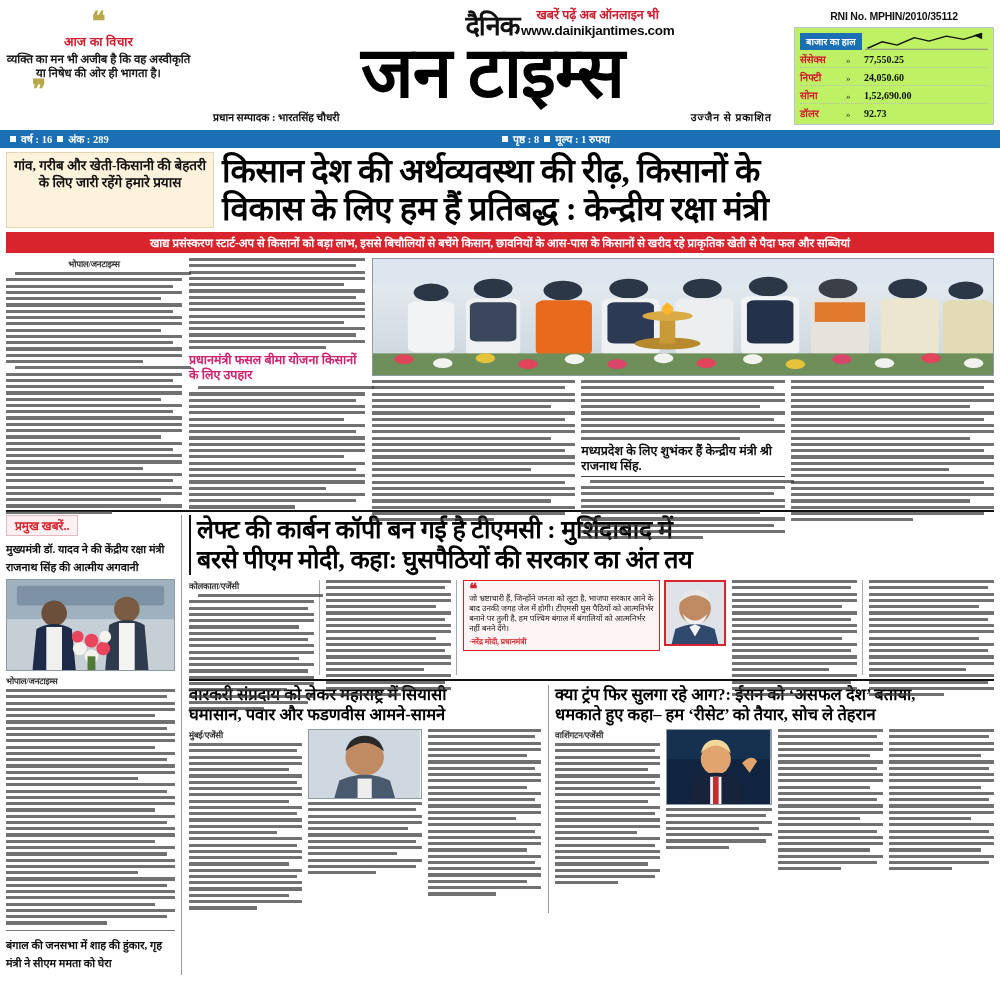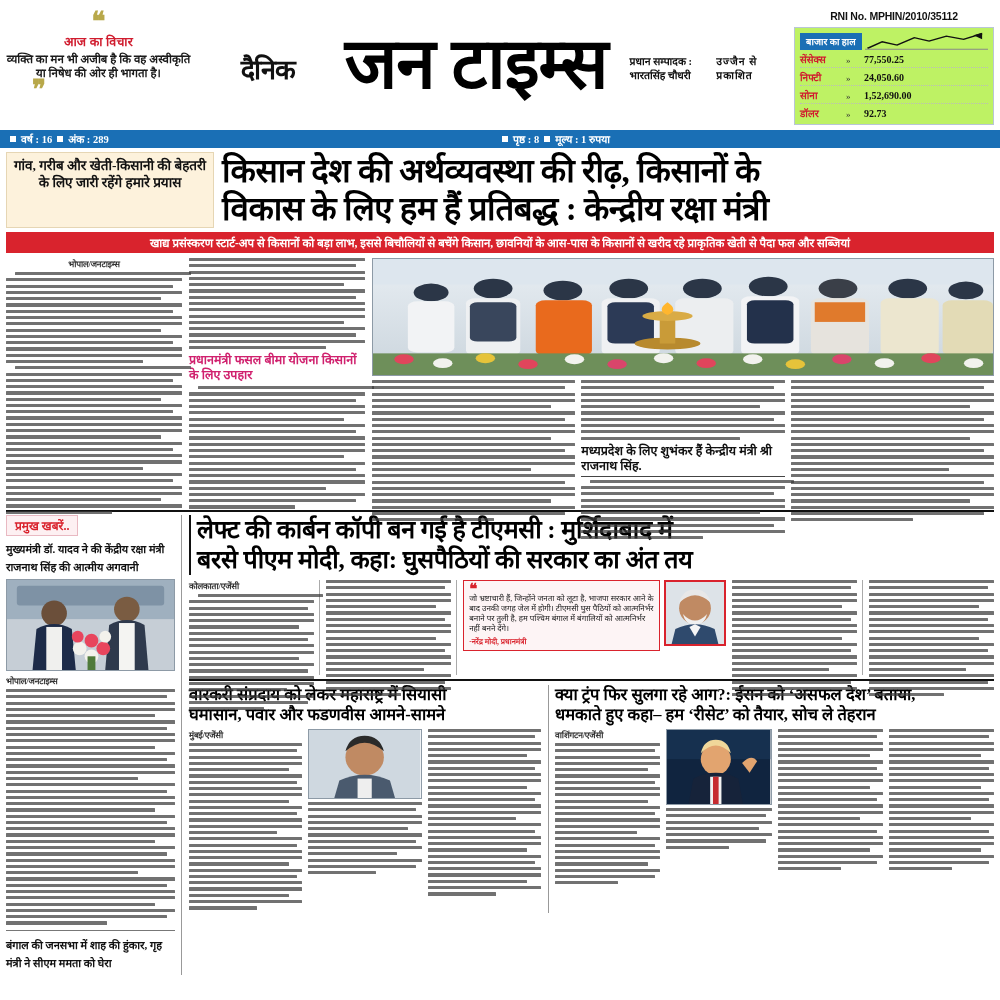--- a/index.html
+++ b/index.html
@@ -13,21 +13,21 @@
   .page { width: 1000px; height: 1000px; position: relative; background: #fff; }
 
   
   .masthead { display: flex; height: 130px; padding: 4px 6px 0 6px; position: relative; }
   .mh-left { width: 185px; display: flex; flex-direction: column; align-items: center; justify-content: flex-start; padding-top: 12px; }
   .quote-mark { color: #b8a84a; font-size: 26px; line-height: 10px; font-weight: bold; font-family: "DejaVu Serif", serif; }
   .quote-mark.close { align-self: flex-start; margin-left: 26px; margin-top: 4px; }
   .thought-title { color: #d01c2e; font-weight: bold; font-size: 12.5px; margin: 7px 0 2px; letter-spacing: .2px; }
   .thought-body { color: #1a1a1a; font-size: 11.5px; line-height: 14px; text-align: center; font-weight: 600; }
 
-  .mh-center { flex: 1; display: flex; flex-direction: row; align-items: center; position: relative; }
+  .mh-center { flex: 1; display: flex; flex-direction: column; align-items: center; position: relative; }
   .logo-top { display:flex; align-items:flex-start; justify-content:center; width:100%; position:relative; }
   .dainik { font-size: 27px; font-weight: bold; color: #111; letter-spacing: -1px; margin-top: 2px; }
   .online-note { position: absolute; left: 330px; top: 2px; text-align: center; }
   .online-hi { color: #d01c2e; font-weight: bold; font-size: 12.5px; }
   .online-url { color: #0d0d0d; font-weight: bold; font-size: 13.5px; font-family: "Liberation Sans", sans-serif; letter-spacing: -.3px; }
   .bigname { font-size: 71px; font-weight: bold; color: #000; line-height: 72px; letter-spacing: -1px; margin-top: -6px; white-space: nowrap; }
   .mh-credits { display: flex; justify-content: space-between; width: 100%; padding: 0 22px; margin-top: 1px; }
   .credit { font-size: 10.5px; color: #111; font-weight: 600; }
   .credit.right { letter-spacing: 1px; }
 
@@ -114,20 +114,24 @@
     <div class="mh-left">
       <div class="quote-mark">❝</div>
       <div class="thought-title">आज का विचार</div>
       <div class="thought-body">व्यक्ति का मन भी अजीब है कि वह अस्वीकृति या निषेध की ओर ही भागता है।</div>
       <div class="quote-mark close">❞</div>
     </div>
 
     <div class="mh-center">
       <div class="logo-top">
         <div class="dainik">दैनिक</div>
+        <div class="online-note">
+          <div class="online-hi">खबरें पढ़ें अब ऑनलाइन भी</div>
+          <div class="online-url">www.dainikjantimes.com</div>
+        </div>
       </div>
       <div class="bigname">जन टाइम्स</div>
       <div class="mh-credits">
         <div class="credit">प्रधान सम्पादक : भारतसिंह चौधरी</div>
         <div class="credit right">उज्जैन से प्रकाशित</div>
       </div>
     </div>
 
     <div class="mh-right">
       <div class="rni">RNI No. MPHIN/2010/35112</div>

